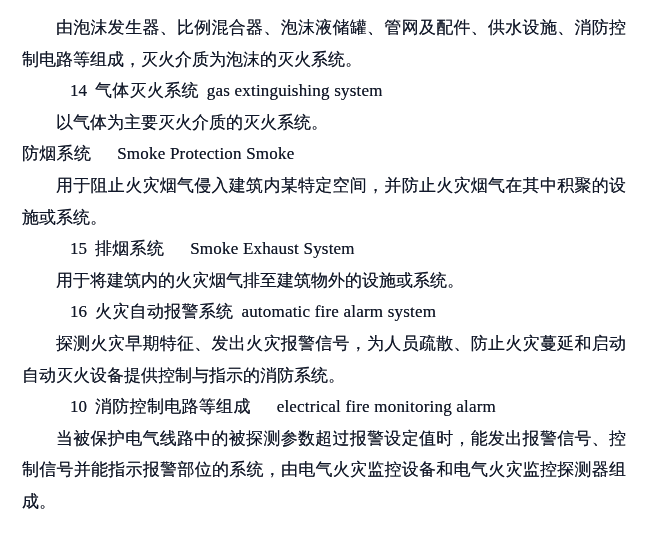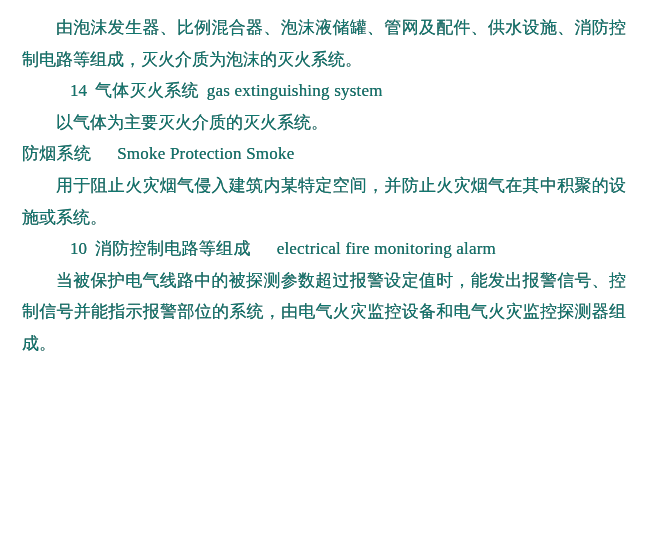--- a/index.html
+++ b/index.html
@@ -11,21 +11,21 @@
     position: relative;
     width: 647px;
     height: 540px;
     box-sizing: border-box;
     padding: 12px 21px 0 22px;
     background: #ffffff;
     overflow: hidden;
     font-family: "Liberation Serif", "DejaVu Serif", serif;
     font-size: 17px;
     line-height: 31.6px;
-    color: #0f766e;
+    color: #0f172a;
     text-shadow: 0 0 0.6px rgba(25,25,25,0.72);
   }
   .para {
     margin: 0;
     text-align: justify;
   }
   .indent {
     text-indent: 2em;
   }
   .term-line {
@@ -65,21 +65,33 @@
     <p class="para indent">以气体为主要灭火介质的灭火系统。</p>
   </div>
 
   <div>
     <p class="term-line">
       <span class="zh">防烟系统</span><span class="en gap-wide">Smoke Protection Smoke</span>
     </p>
     <p class="para indent">用于阻止火灾烟气侵入建筑内某特定空间，并防止火灾烟气在其中积聚的设施或系统。</p>
   </div>
 
+  <div>
+    <p class="term-line">
+      <span class="num">15</span><span class="zh">排烟系统</span><span class="en gap-wide">Smoke Exhaust System</span>
+    </p>
+    <p class="para indent">用于将建筑内的火灾烟气排至建筑物外的设施或系统。</p>
+  </div>
 
+  <div>
+    <p class="term-line">
+      <span class="num">16</span><span class="zh">火灾自动报警系统</span><span class="en gap-narrow">automatic fire alarm system</span>
+    </p>
+    <p class="para indent">探测火灾早期特征、发出火灾报警信号，为人员疏散、防止火灾蔓延和启动自动灭火设备提供控制与指示的消防系统。</p>
+  </div>
 
   <div>
     <p class="term-line">
       <span class="num">10</span><span class="zh">消防控制电路等组成</span><span class="en gap-wide">electrical fire monitoring alarm</span>
     </p>
     <p class="para indent">当被保护电气线路中的被探测参数超过报警设定值时，能发出报警信号、控制信号并能指示报警部位的系统，由电气火灾监控设备和电气火灾监控探测器组成。</p>
   </div>
 
 </div>
 

